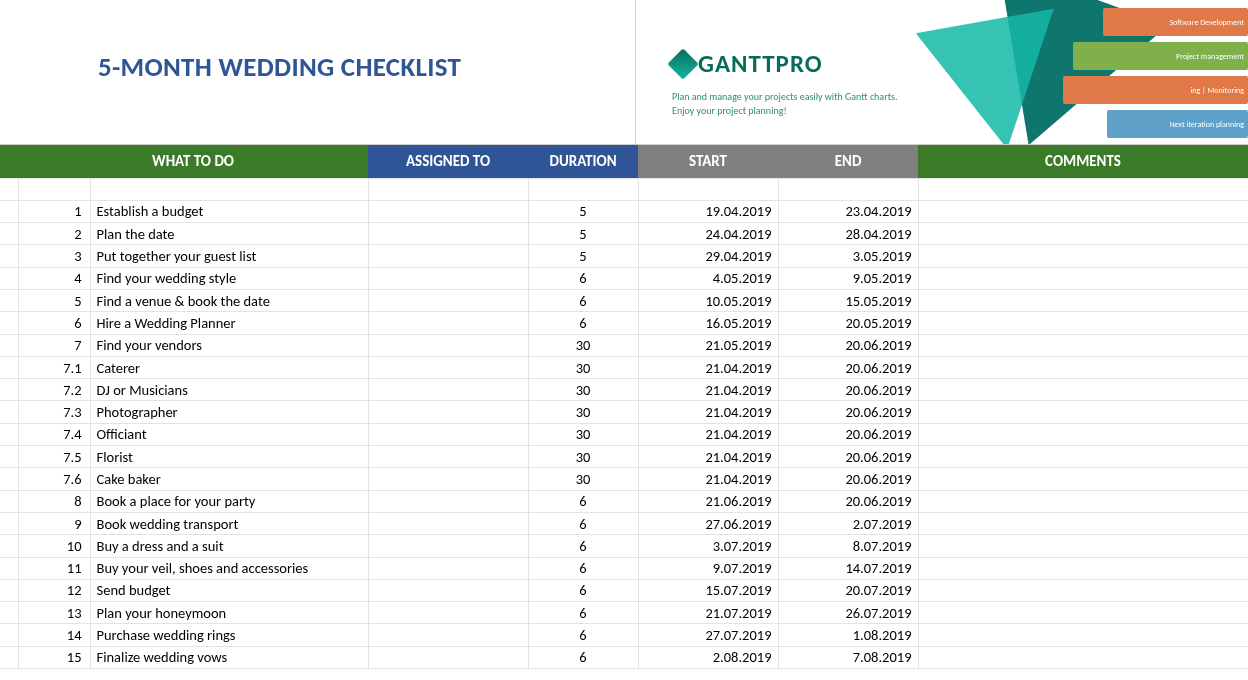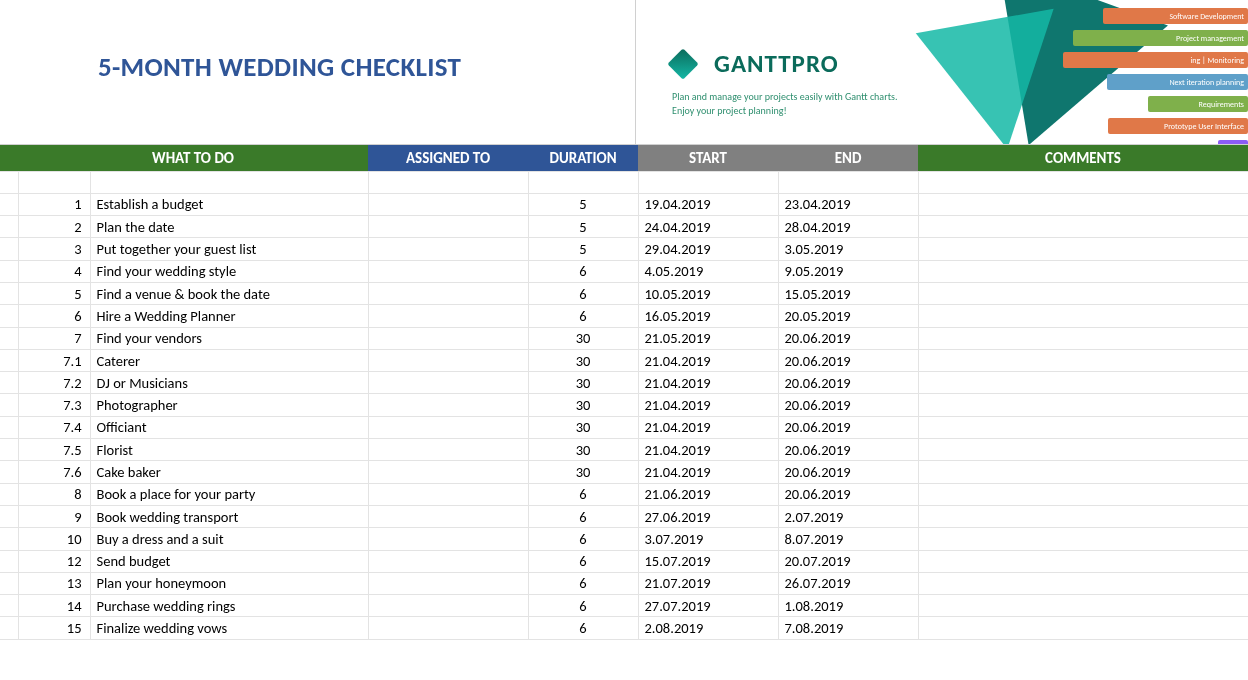--- a/index.html
+++ b/index.html
@@ -63,39 +63,39 @@
     opacity: 0.85;
   }
   .bars {
     position: absolute;
     right: 0; top: 8px;
     width: 185px;
     font-size: 8px;
     color: #fff;
   }
   .bars .bar {
-    height: 16px;
+    height: 28px;
     margin-bottom: 6px;
     border-radius: 2px;
     display: flex;
     align-items: center;
     justify-content: flex-end;
     padding-right: 4px;
     white-space: nowrap;
   }
   .logo {
     position: absolute;
     left: 36px; top: 48px;
     font-size: 25px;
     font-weight: 800;
     letter-spacing: 1px;
     color: #0b6b5b;
     display: flex;
     align-items: center;
-    gap: 20px;
+    gap: 4px;
   }
   .logo .mark {
     width: 22px; height: 22px;
     background: linear-gradient(135deg,#0b6b5b 0%,#14b8a6 100%);
     transform: rotate(45deg);
     border-radius: 2px;
   }
   .tagline {
     position: absolute;
     left: 36px; top: 90px;
@@ -113,41 +113,41 @@
   table.grid col.c-task  { width: 278px; }
   table.grid col.c-asg   { width: 160px; }
   table.grid col.c-dur   { width: 110px; }
   table.grid col.c-start { width: 140px; }
   table.grid col.c-end   { width: 140px; }
   table.grid col.c-com   { width: 330px; }
   th {
     color: #fff;
     font-weight: 700;
     font-size: 15px;
-    height: 26px;
+    height: 33px;
     padding: 0;
     border: none;
   }
   th.h-green { background: #3a7a29; }
   th.h-blue  { background: #2f5597; }
   th.h-grey  { background: #808080; margin-top: 32px; }
   td {
     height: 22.3px;
     padding: 0 6px;
     border: 1px solid #e3e3e3;
     font-size: 14.5px;
     color: #000;
     overflow: hidden;
     white-space: nowrap;
   }
   td.gut { border-left: none; }
   td.num { text-align: right; padding-right: 8px; }
   td.task { text-align: left; }
   td.dur  { text-align: center; }
-  td.date { text-align: left; padding-left: 6px; }
+  td.date { text-align: right; padding-left: 0; }
   tr.blank td { color: transparent; }
 </style>
 </head>
 <body>
 
 <div class="sheet">
 
   <div class="top-band">
     <div class="title-zone">
       <div class="title-text">5-MONTH WEDDING CHECKLIST</div>
@@ -363,20 +363,30 @@
           <td class="num">10</td>
           <td class="task">Buy a dress and a suit</td>
           <td></td>
           <td class="dur">6</td>
           <td class="date">3.07.2019</td>
           <td class="date">8.07.2019</td>
           <td></td>
         </tr>
         <tr>
           <td class="gut"></td>
+          <td class="num">11</td>
+          <td class="task">Buy your veil, shoes and accessories</td>
+          <td></td>
+          <td class="dur">6</td>
+          <td class="date">9.07.2019</td>
+          <td class="date">14.07.2019</td>
+          <td></td>
+        </tr>
+        <tr>
+          <td class="gut"></td>
           <td class="num">12</td>
           <td class="task">Send budget</td>
           <td></td>
           <td class="dur">6</td>
           <td class="date">15.07.2019</td>
           <td class="date">20.07.2019</td>
           <td></td>
         </tr>
         <tr>
           <td class="gut"></td>

